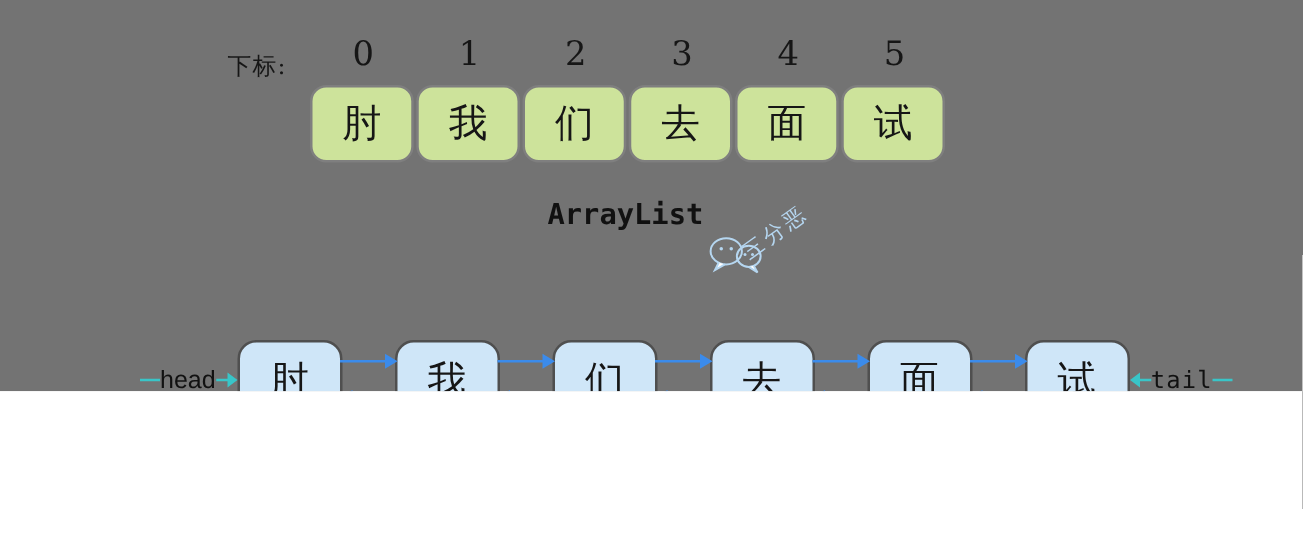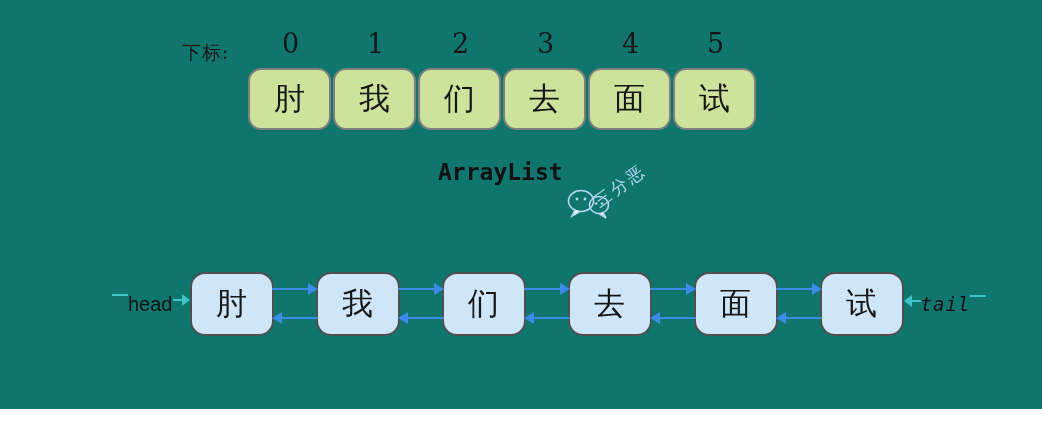--- a/index.html
+++ b/index.html
@@ -9,22 +9,22 @@
     --node-border: #4f4f4f;
     --link-arrow: #3b8beb;
     --pointer: #39c5c8;
     --watermark: #b5d6f0;
     --ink: #161616;
   }
   * { margin:0; padding:0; box-sizing:border-box; }
   html,body { background:#ffffff; }
   .canvas {
     position:relative;
-    width:1042px; height:409px;
-    background:#0f766e;
+    width:1042px; height:313px;
+    background:#737373;
     overflow:hidden;
     font-family:"DejaVu Serif", serif;
     color:var(--ink);
   }
 
   
   .index-label {
     position:absolute; left:182px; top:40px;
     font-size:19px; letter-spacing:1px;
   }
@@ -72,29 +72,29 @@
     transform-origin:left center;
     white-space:nowrap;
   }
 
   
   .linked-row {
     position:absolute; left:112px; top:272px;
     height:64px;
     display:flex; align-items:center;
   }
-  .ptr-group { display:flex; }
+  .ptr-group { display:flex; align-items:center; }
   .ptr-dash { width:16px; height:2px; background:var(--pointer); }
   .ptr-label-head {
     font-family:"Liberation Sans", sans-serif;
     font-size:20px; color:#111; line-height:1;
   }
   .ptr-label-tail {
     font-family:"DejaVu Sans Mono", monospace;
-    font-size:19px; letter-spacing:1px; color:#111; line-height:1;font-style:italic;
+    font-size:19px; letter-spacing:1px; color:#111; line-height:1;
   }
   .ptr-arrow { position:relative; width:17px; height:12px; }
   .ptr-arrow .shaft { position:absolute; top:5px; height:2px; background:var(--pointer); }
   .ptr-arrow.right .shaft { left:0; right:6px; }
   .ptr-arrow.right::after {
     content:""; position:absolute; right:0; top:0;
     border-left:8px solid var(--pointer);
     border-top:6px solid transparent; border-bottom:6px solid transparent;
   }
   .ptr-arrow.left .shaft { right:0; left:6px; }

